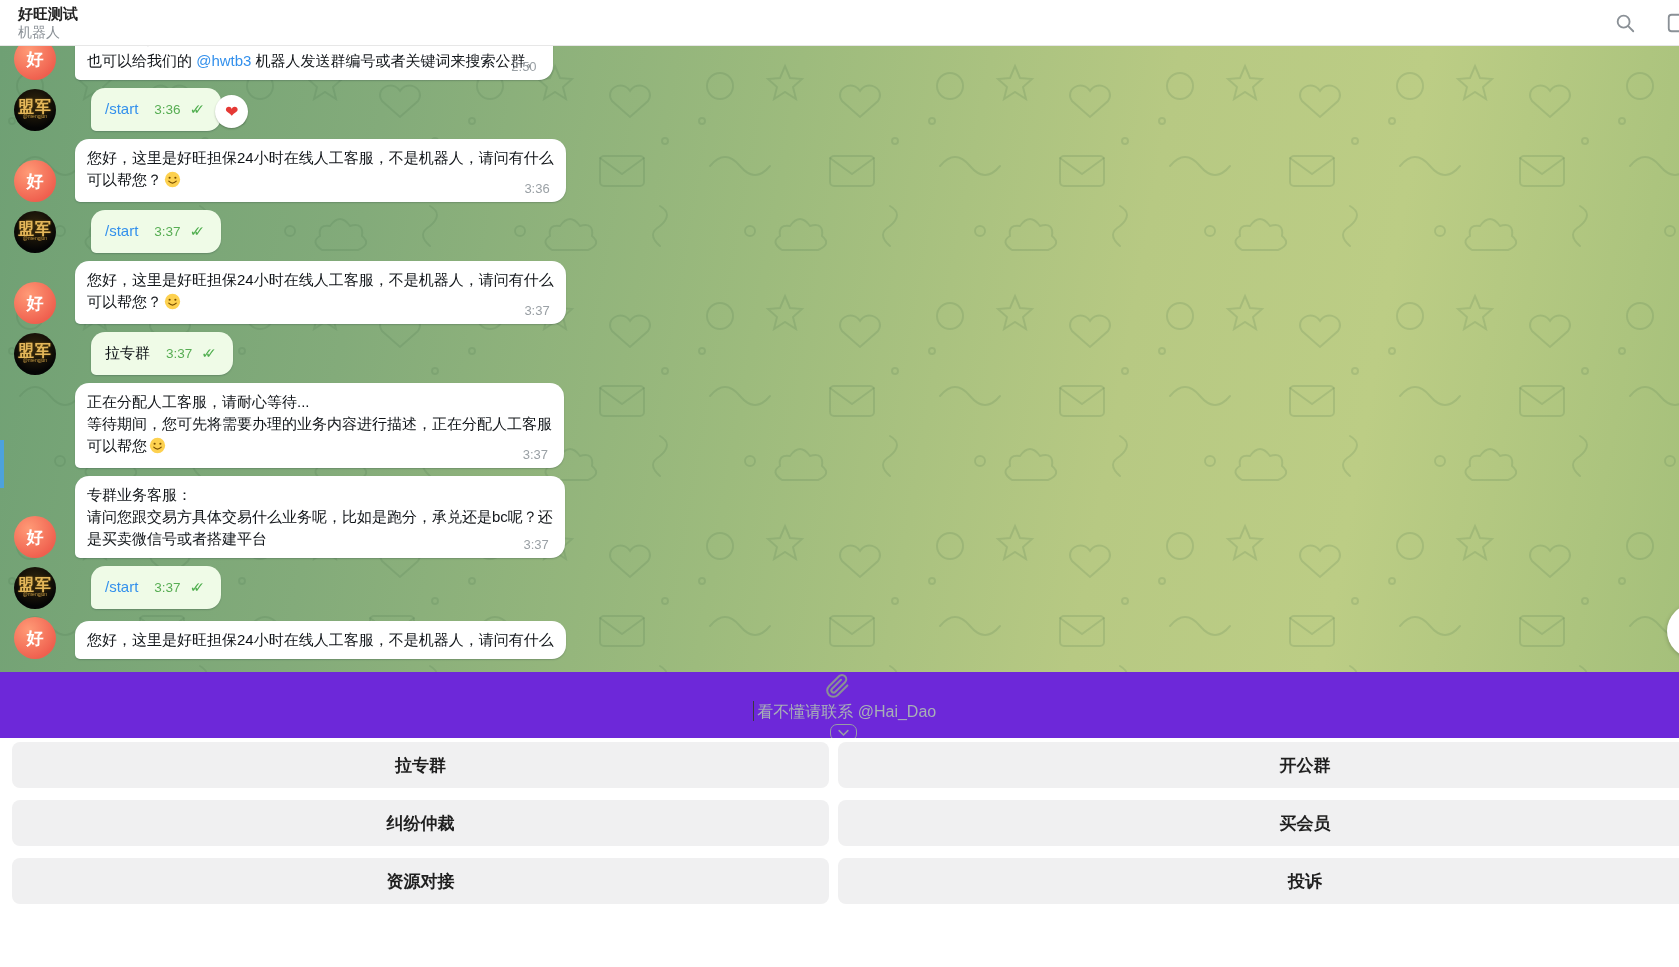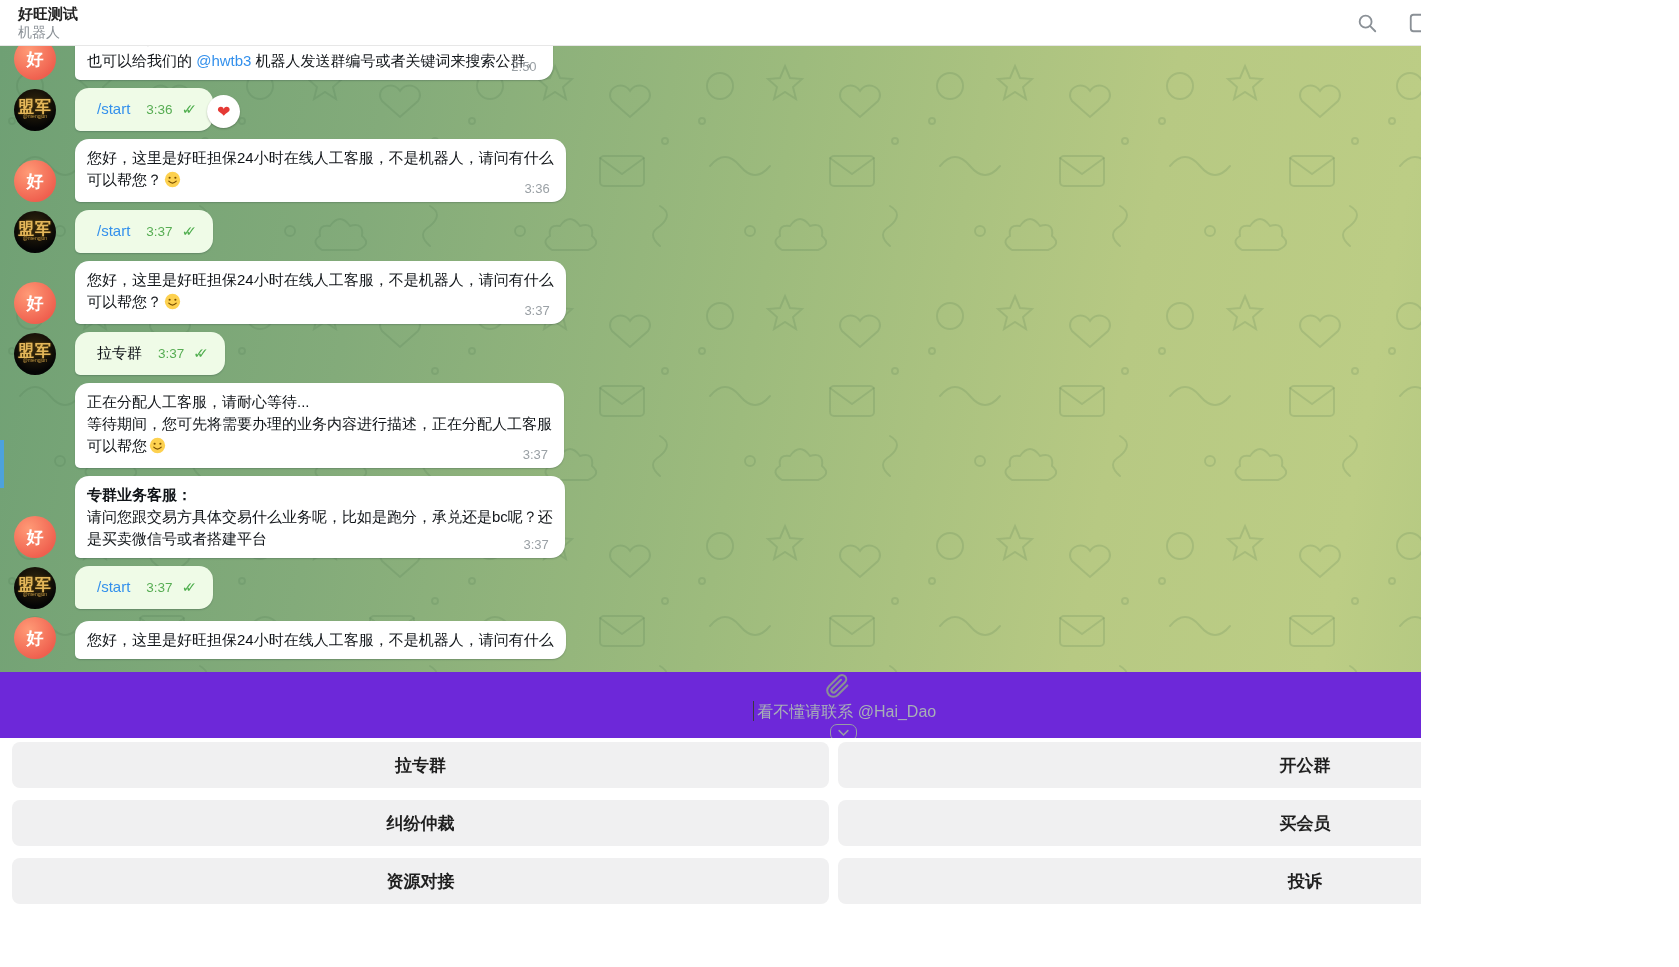--- a/index.html
+++ b/index.html
@@ -1,18 +1,18 @@
 <!DOCTYPE html>
 <html><head>
 <meta charset="utf-8">
 <style>
   * { margin:0; padding:0; box-sizing:border-box; }
   html,body { width:1679px; height:967px; overflow:hidden; }
   body { font-family:"Liberation Sans","DejaVu Sans",sans-serif; background:#fff; }
-  .app { position:relative; width:1421px; height:967px; overflow:hidden; background:#fff; }
+  .app { position:relative; width:1679px; height:967px; overflow:hidden; background:#fff; }
 
   
   .topbar { position:absolute; top:0; left:0; width:100%; height:46px; background:#fff;
             border-bottom:1px solid #e7e7e7; z-index:30; display:flex; align-items:center; }
   .peer { padding-left:18px; }
   .peer-title { font-size:15px; font-weight:bold; color:#222; line-height:18px; }
   .peer-sub { font-size:14px; color:#8a9096; line-height:17px; margin-top:1px; }
   .topbar-icons { margin-left:auto; display:flex; align-items:center; gap:28px; padding-right:0; }
   .icon-btn { width:24px; height:24px; display:flex; align-items:center; justify-content:center; cursor:pointer; }
   .icon-btn svg { display:block; }
@@ -31,23 +31,23 @@
   .av.sup { background:radial-gradient(circle at 35% 30%, #ff9a76, #ef5f4e 75%); font-size:17px; font-weight:bold; }
   .av.usr { background:radial-gradient(circle at 50% 35%, #33270e, #050505 70%); }
   .av.usr .nm { color:#e3b65a; font-size:16px; font-weight:bold; letter-spacing:1px; line-height:12px;
                 text-shadow:0 0 2px #7a5a14;text-align:center; }
   .av.usr .sub { color:#c79b43; font-size:5px; line-height:7px; }
 
   .bwrap { position:relative; display:flex; align-items:center; max-width:640px; }
   .bubble { position:relative; border-radius:14px; border-bottom-left-radius:5px;
             box-shadow:0 1px 1.5px rgba(16,35,47,.22); font-size:15px; line-height:22px; color:#101418; }
   .bubble.in { background:#ffffff; padding:8px 12px; max-width:520px; }
-  .bubble.out { background:#effbe7; padding:10px 16px 10px 22px; display:flex; align-items:baseline; }
+  .bubble.out { background:#effbe7; padding:10px 16px 10px 14px; display:flex; align-items:baseline;margin-left:16px; }
   .lnk { color:#3390ec; cursor:pointer; }
-  .b { font-weight:bold;margin-top:20px; }
+  .b { font-weight:normal;margin-top:20px; }
   .wtime { position:absolute; right:16px; bottom:6px; font-size:13px; color:#9aa0a5; line-height:15px; }
   .pb-time { padding-bottom:28px; }
   .gtime { font-size:13.5px; color:#57ad53; margin-left:16px; }
   .checks { color:#4fae4e; font-size:14px; font-weight:bold; margin-left:9px; letter-spacing:0; white-space:nowrap; }
   .checks .c2 { margin-left:-8px; }
   .emoji { display:inline-block; vertical-align:-3px; margin-left:2px; }
   .reaction { width:33px; height:33px; background:#fff; border-radius:50%;
               box-shadow:0 1px 2px rgba(0,0,0,.25); display:flex; align-items:center; justify-content:center;
               margin-left:-6px; margin-bottom:-3px; z-index:3; font-size:16px; color:#e53935; cursor:pointer; }
 

